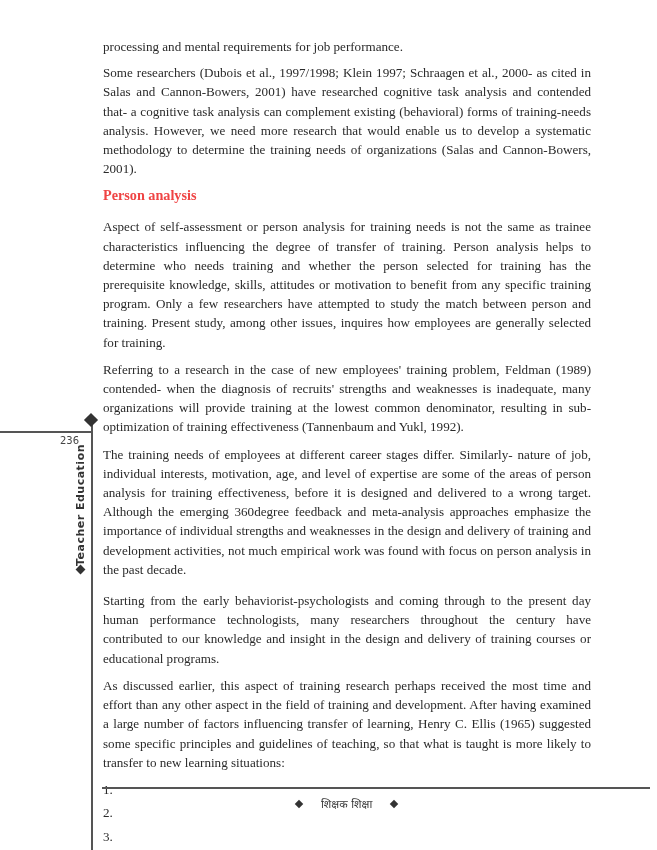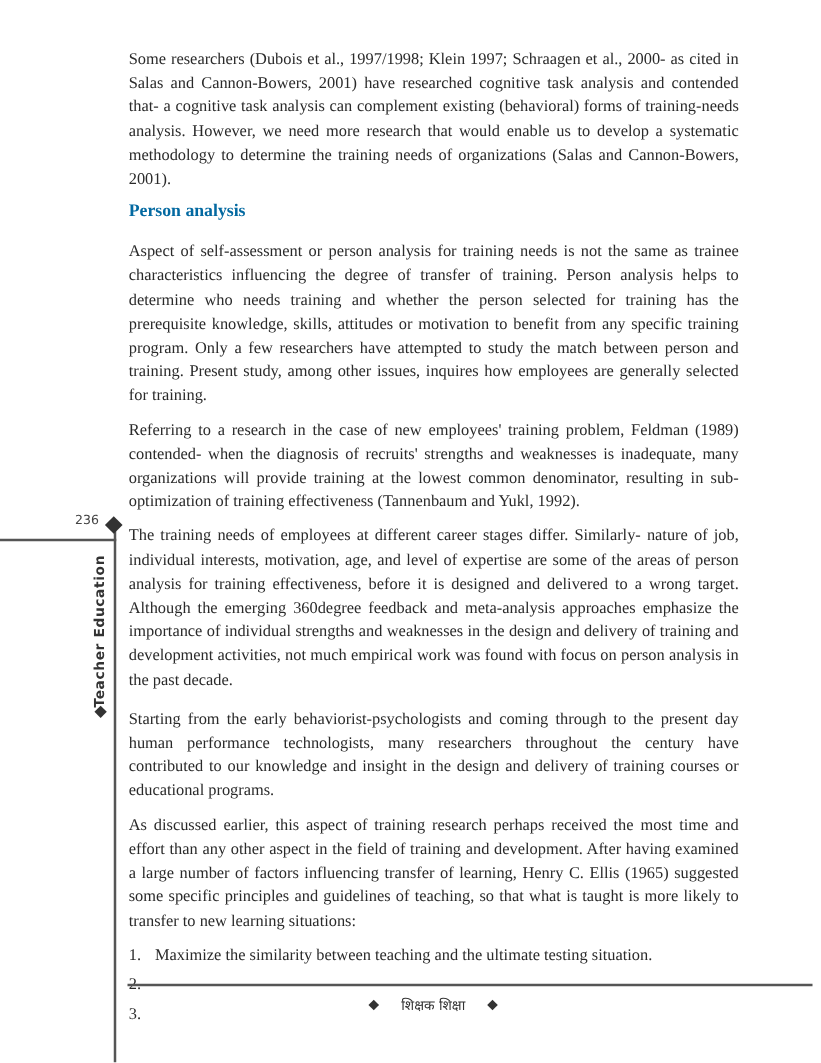--- a/index.html
+++ b/index.html
@@ -28,21 +28,21 @@
       margin: 0 0 8px 0;
     }
     .content p.first {
       margin-bottom: 7px;
     }
     .content h2 {
       font-size: 14.2px;
       font-weight: bold;
       margin: 0;
       line-height: 19px;
-      color: #0369a1;
+      color: #ef4444;
     }
     .content h2.h-person { margin-top: 4px; }
     .content h2.h-training { margin-top: 6px; }
     .content p.after-heading { margin-top: 12px; font-family: Liberation Serif, serif; }
     ol.principles {
       list-style: none;
       margin: 0;
       padding: 0;
     }
     ol.principles li {
@@ -67,21 +67,21 @@
       position: absolute;
       left: 91px;
       top: 422px;
       width: 2px;
       height: 428px;
       background: #555;
     }
     .page-number {
       position: absolute;
       left: 60px;
-      top: 411px;
+      top: 435px;
       font-family: "DejaVu Sans", sans-serif;
       font-size: 10px;
       color: #444;
     }
     .diamond-page {
       position: absolute;
       left: 86px;
       top: 415px;
       width: 10px;
       height: 10px;
@@ -133,34 +133,34 @@
       height: 6px;
       background: #333;
       transform: rotate(45deg);
       display: inline-block;
     }
   </style>
 </head>
 <body>
 
 <div class="content">
+  <p class="first">processing and mental requirements for job performance.</p>
   <p>Some researchers (Dubois et al., 1997/1998; Klein 1997; Schraagen et al., 2000- as cited in Salas and Cannon-Bowers, 2001) have researched cognitive task analysis and contended that- a cognitive task analysis can complement existing (behavioral) forms of training-needs analysis. However, we need more research that would enable us to develop a systematic methodology to determine the training needs of organizations (Salas and Cannon-Bowers, 2001).</p>
 
   <h2 class="h-person">Person analysis</h2>
   <p class="after-heading">Aspect of self-assessment or person analysis for training needs is not the same as trainee characteristics influencing the degree of transfer of training. Person analysis helps to determine who needs training and whether the person selected for training has the prerequisite knowledge, skills, attitudes or motivation to benefit from any specific training program. Only a few researchers have attempted to study the match between person and training. Present study, among other issues, inquires how employees are generally selected for training.</p>
   <p>Referring to a research in the case of new employees' training problem, Feldman (1989) contended- when the diagnosis of recruits' strengths and weaknesses is inadequate, many organizations will provide training at the lowest common denominator, resulting in sub-optimization of training effectiveness (Tannenbaum and Yukl, 1992).</p>
   <p>The training needs of employees at different career stages differ. Similarly- nature of job, individual interests, motivation, age, and level of expertise are some of the areas of person analysis for training effectiveness, before it is designed and delivered to a wrong target. Although the emerging 360degree feedback and meta-analysis approaches emphasize the importance of individual strengths and weaknesses in the design and delivery of training and development activities, not much empirical work was found with focus on person analysis in the past decade.</p>
 
   <p class="after-heading">Starting from the early behaviorist-psychologists and coming through to the present day human performance technologists, many researchers throughout the century have contributed to our knowledge and insight in the design and delivery of training courses or educational programs.</p>
   <p>As discussed earlier, this aspect of training research perhaps received the most time and effort than any other aspect in the field of training and development. After having examined a large number of factors influencing transfer of learning, Henry C. Ellis (1965) suggested some specific principles and guidelines of teaching, so that what is taught is more likely to transfer to new learning situations:</p>
 
   <ol class="principles">
     <li>
       <span class="num">1.</span>
-      <span>Maximize the similarity between teaching and the ultimate testing situation.</span>
     </li>
     <li>
       <span class="num">2.</span>
     </li>
     <li>
       <span class="num">3.</span>
     </li>
   </ol>
 </div>
 

